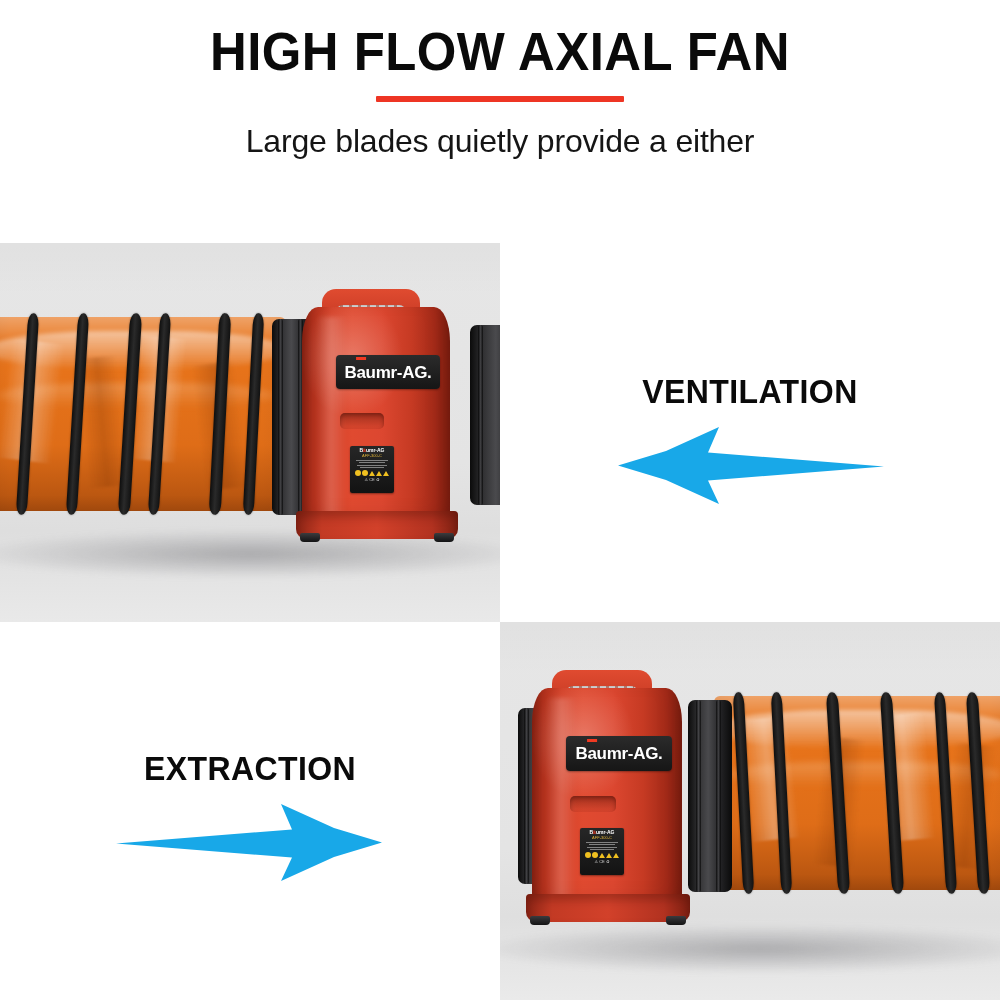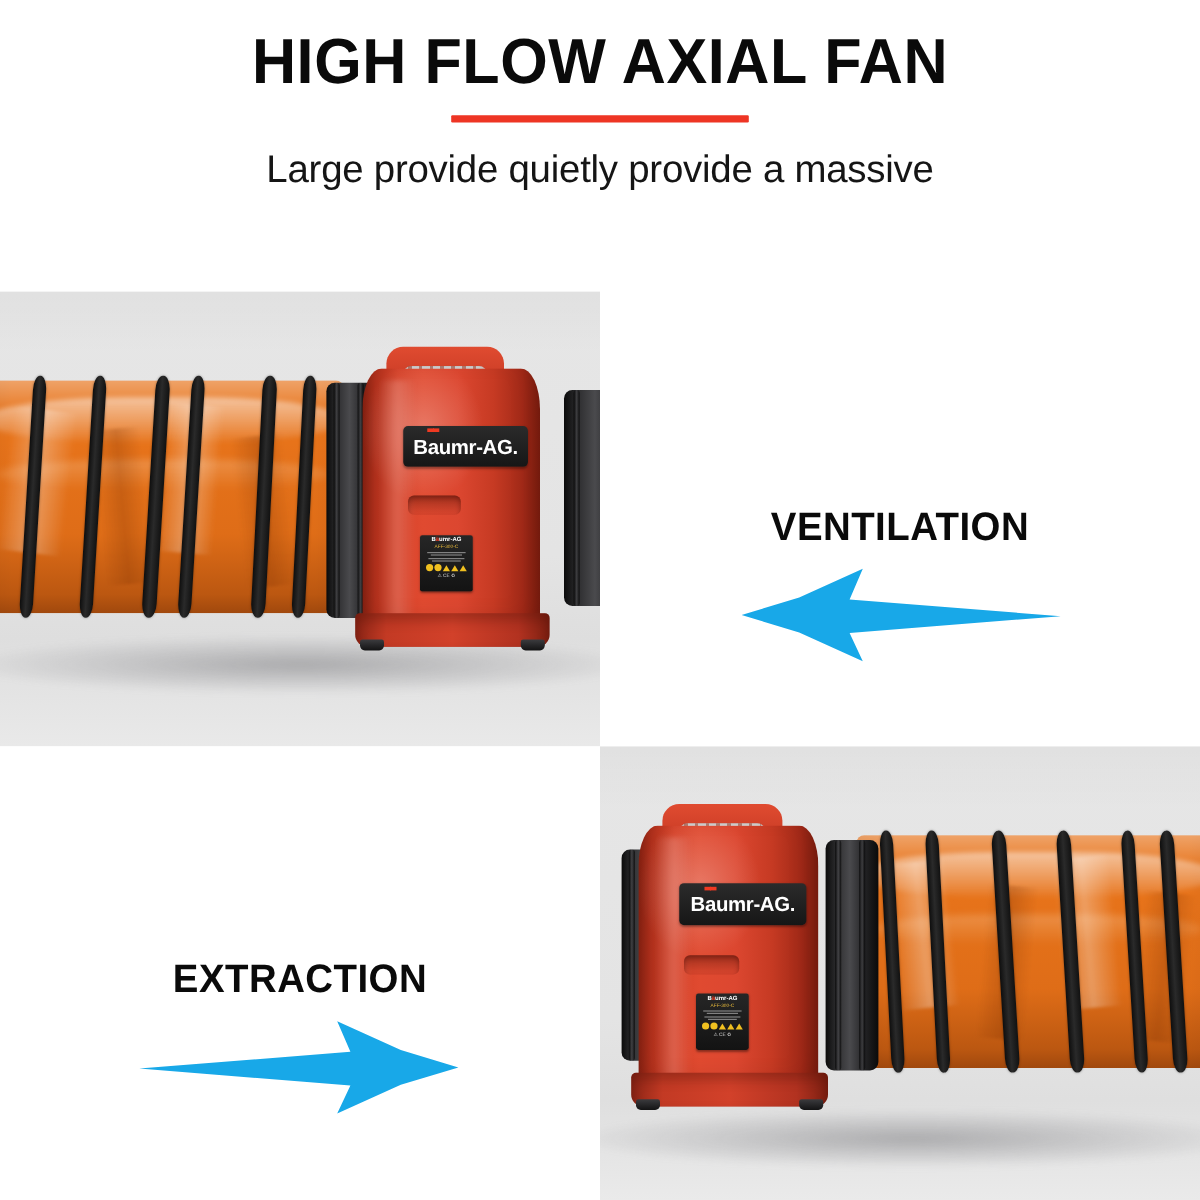--- a/index.html
+++ b/index.html
@@ -81,21 +81,20 @@
     left: 500px; top: 622px;
     width: 500px; height: 378px;
     background: linear-gradient(180deg,#e6e6e6 0%,#e4e4e4 60%,#dfdfdf 78%,#eaeaea 100%);
   }
 
   
   .callout {
     position: absolute;
     width: 100%;
     text-align: center;
-    margin-top: 47px;
   }
   #callout-ventilation { top: 130px; }
   #callout-extraction  { top: 128px; }
   .callout-label {
     font-size: 33px;
     font-weight: 700;
     color: #0a0a0a;
     letter-spacing: 0.4px;
     transform: scaleX(0.97);
   }
@@ -326,21 +325,21 @@
     background: linear-gradient(180deg, rgba(0,0,0,0.025) 0%, rgba(0,0,0,0) 14%);
   }
 </style>
 </head>
 <body>
 
 <div id="header">
   <h1 id="title">HIGH FLOW AXIAL FAN</h1>
   <div id="accent-rule"></div>
   <p id="subtitle">
-    <span class="ln">Large provide quietly provide a massive</span>
+    <span class="ln">Large blades quietly provide a either</span>
   </p>
 </div>
 
 <div class="panel" id="panel-ventilation">
   <div class="scene">
 
     <div class="floor-shadow" style="left:-20px; top:288px; width:540px; height:46px;"></div>
 
     <div class="duct" style="left:-14px; top:74px; width:300px; height:194px;">
       <div class="duct-sheen"></div>

